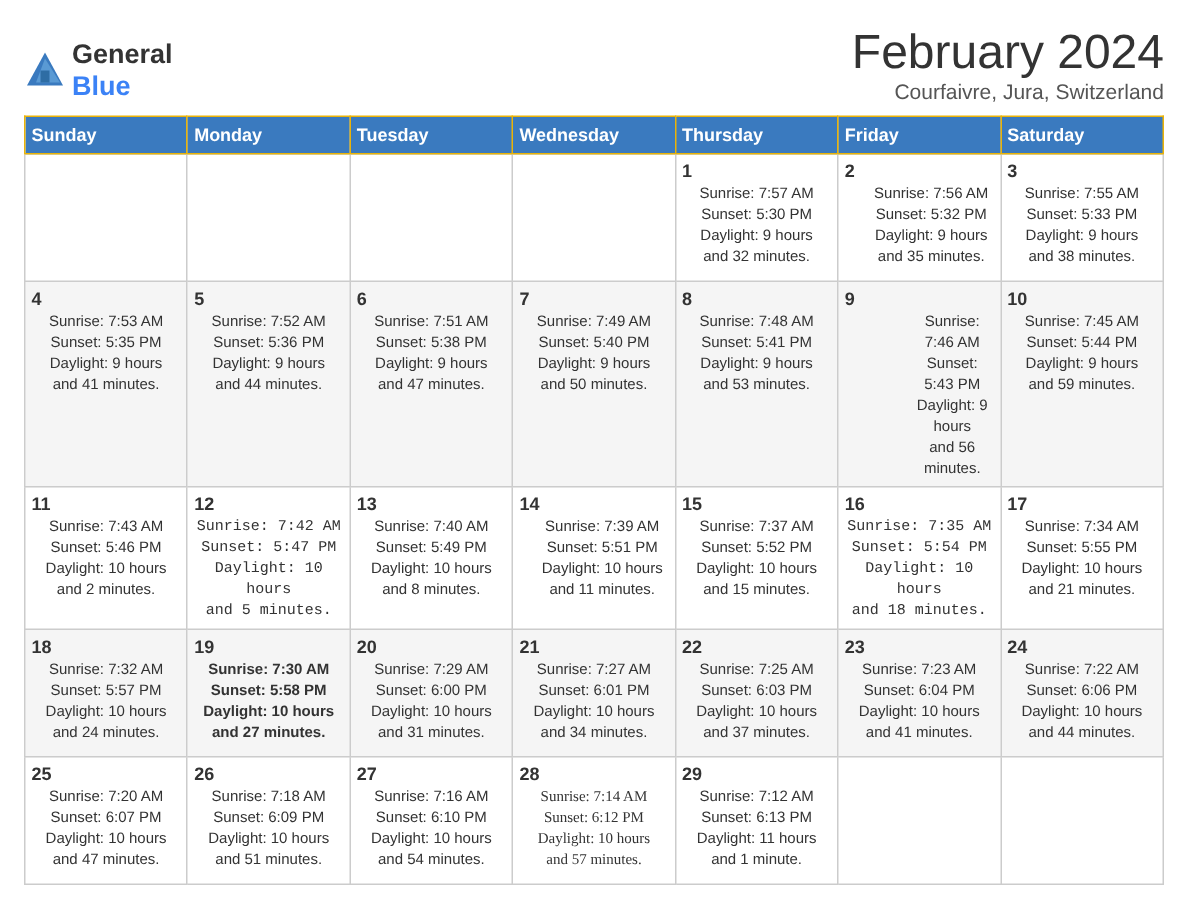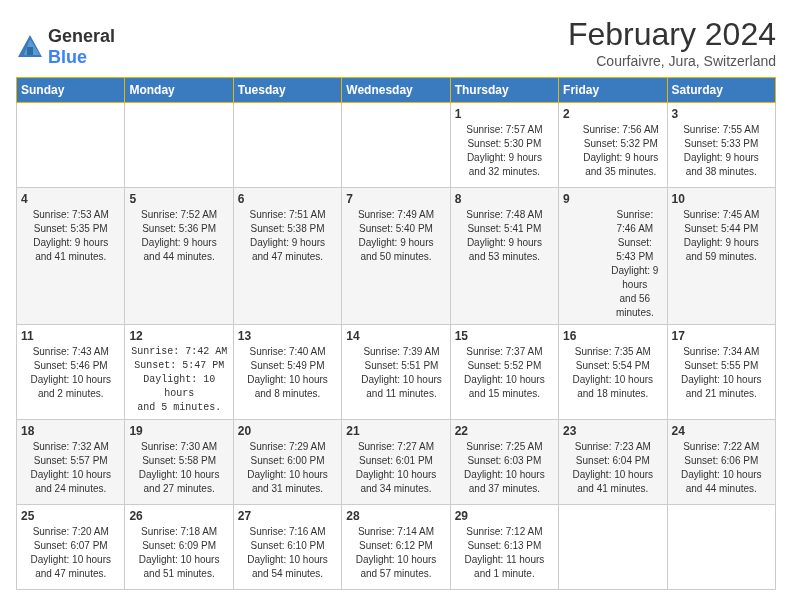--- a/index.html
+++ b/index.html
@@ -230,21 +230,21 @@
         </td>
         <td>
           <span class="day-number">15</span>
           <div class="day-info" style="white-space: pre-line;">Sunrise: 7:37 AM
 Sunset: 5:52 PM
 Daylight: 10 hours
 and 15 minutes.</div>
         </td>
         <td>
           <span class="day-number">16</span>
-          <div class="day-info" style="white-space: pre-line;">Sunrise: 7:35 AM
+          <div class="day-info" style="white-space: pre-line; font-family: Liberation Mono, monospace;">Sunrise: 7:35 AM
 Sunset: 5:54 PM
 Daylight: 10 hours
 and 18 minutes.</div>
         </td>
         <td>
           <span class="day-number">17</span>
           <div class="day-info" style="white-space: pre-line;">Sunrise: 7:34 AM
 Sunset: 5:55 PM
 Daylight: 10 hours
 and 21 minutes.</div>
@@ -253,21 +253,21 @@
       <tr>
         <td>
           <span class="day-number">18</span>
           <div class="day-info" style="white-space: pre-line;">Sunrise: 7:32 AM
 Sunset: 5:57 PM
 Daylight: 10 hours
 and 24 minutes.</div>
         </td>
         <td>
           <span class="day-number">19</span>
-          <div class="day-info" style="white-space: pre-line;">Sunrise: 7:30 AM
+          <div class="day-info" style="white-space: pre-line; font-weight: bold;">Sunrise: 7:30 AM
 Sunset: 5:58 PM
 Daylight: 10 hours
 and 27 minutes.</div>
         </td>
         <td>
           <span class="day-number">20</span>
           <div class="day-info" style="white-space: pre-line;">Sunrise: 7:29 AM
 Sunset: 6:00 PM
 Daylight: 10 hours
 and 31 minutes.</div>
@@ -318,21 +318,21 @@
         </td>
         <td>
           <span class="day-number">27</span>
           <div class="day-info" style="white-space: pre-line;">Sunrise: 7:16 AM
 Sunset: 6:10 PM
 Daylight: 10 hours
 and 54 minutes.</div>
         </td>
         <td>
           <span class="day-number">28</span>
-          <div class="day-info" style="white-space: pre-line;">Sunrise: 7:14 AM
+          <div class="day-info" style="white-space: pre-line; font-family: Liberation Serif, serif;">Sunrise: 7:14 AM
 Sunset: 6:12 PM
 Daylight: 10 hours
 and 57 minutes.</div>
         </td>
         <td>
           <span class="day-number">29</span>
           <div class="day-info" style="white-space: pre-line;">Sunrise: 7:12 AM
 Sunset: 6:13 PM
 Daylight: 11 hours
 and 1 minute.</div>

